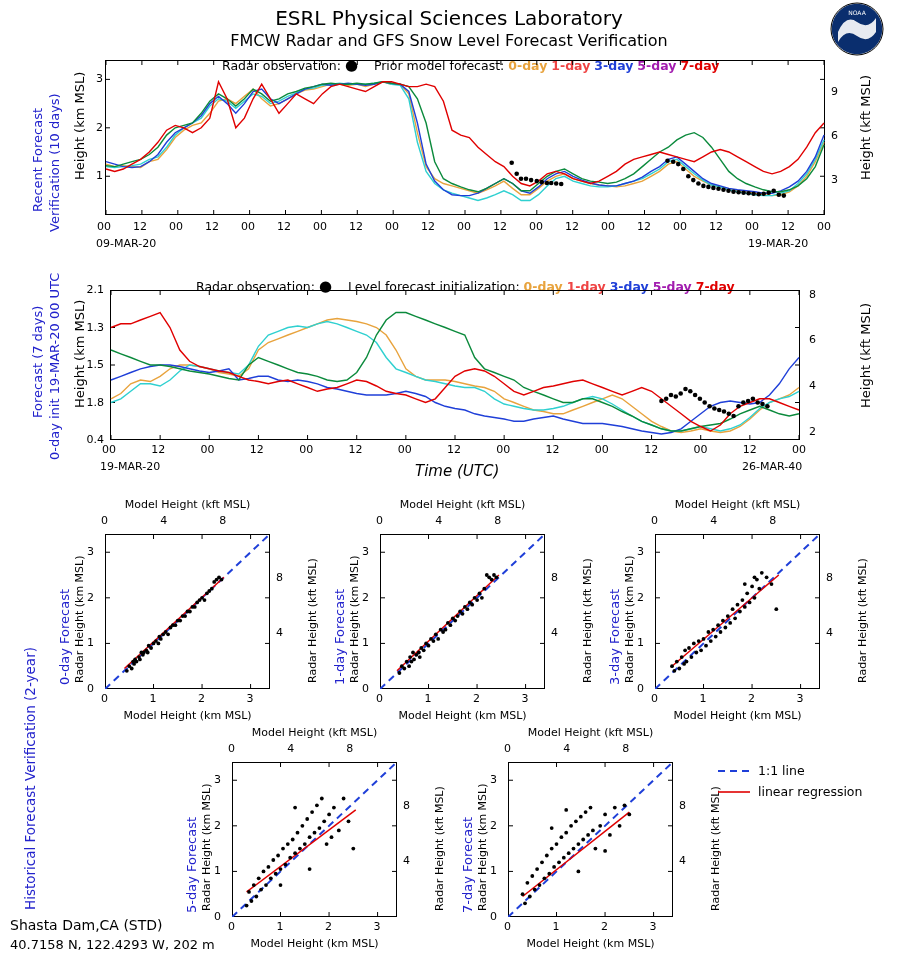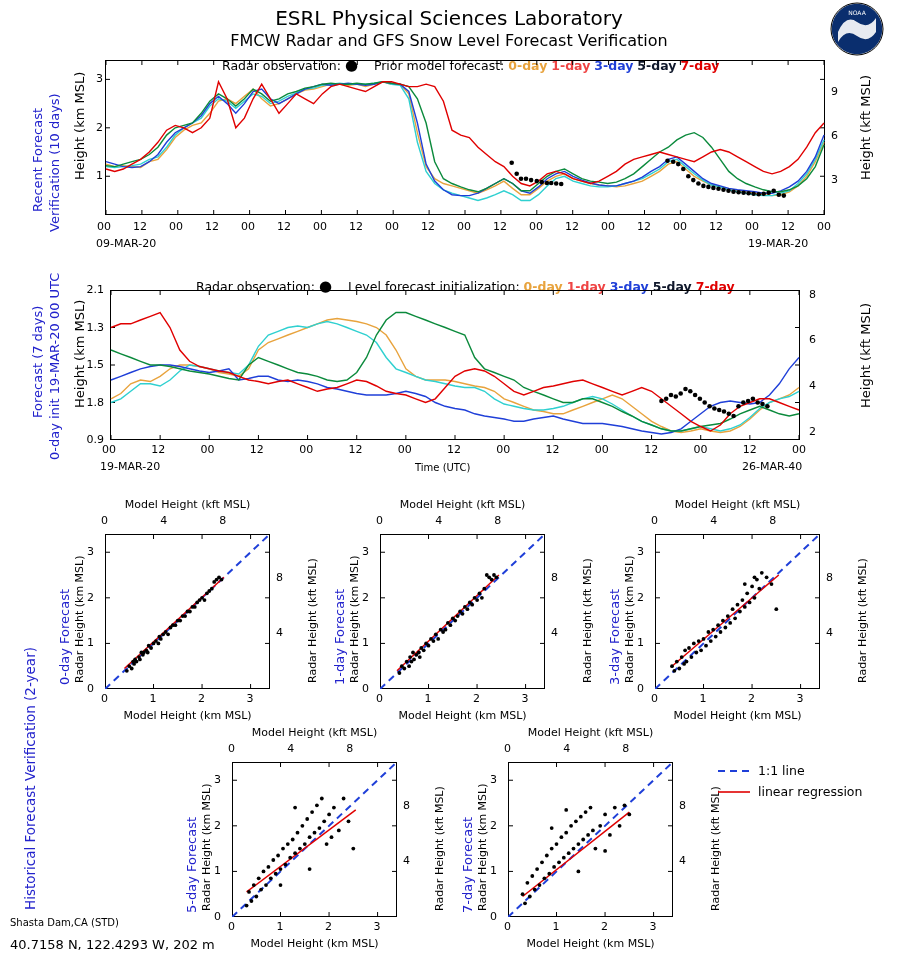--- a/index.html
+++ b/index.html
@@ -12,25 +12,25 @@
   .title1{font-size:20px;text-align:center;width:100%;top:6px;left:0;}
   .title2{font-size:16px;text-align:center;width:100%;top:31px;left:0;}
   .noaa-logo{top:2px;right:14px;width:54px;height:54px;}
   .blue{color:#2222cc;}
   .rot{transform-origin:0 0;white-space:nowrap;}
   .legend-line{font-size:12.5px;}
   .lg-sw{font-weight:bold;}
   .c0{color:#e8a33d;}
   .c1{color:#ef4444;}
   .c3{color:#1f3fd8;}
-  .c5{color:#0f172a;}
+  .c5{color:#a21caf;}
   .c7{color:#e00000;}
-  .axlab{font-size:10px;}
+  .axlab{font-size:15px;font-style:italic;}
   .small{font-size:11px;}
-  .footer1{font-size:10px;}
+  .footer1{font-size:14px;}
   .footer2{font-size:13px;}
   svg{display:block;}
 </style>
 </head>
 <body>
 
 <div class="abs title1">ESRL Physical Sciences Laboratory</div>
 <div class="abs title2">FMCW Radar and GFS Snow Level Forecast Verification</div>
 
 <div class="abs noaa-logo">
@@ -292,21 +292,21 @@
     <span class="abs small" style="position: absolute; left: 484.857px; top: 0px;">00</span>
     <span class="abs small" style="position: absolute; left: 534.143px; top: 0px;">12</span>
     <span class="abs small" style="position: absolute; left: 583.429px; top: 0px;">00</span>
     <span class="abs small" style="position: absolute; left: 632.714px; top: 0px;">12</span>
     <span class="abs small" style="position: absolute; left: 682px; top: 0px;">00</span>
   </div>
 <div class="abs small" style="left:100px;top:460px;">19-MAR-20</div>
 <div class="abs small" style="left:742px;top:460px;">26-MAR-40</div>
 <div class="abs axlab" style="left:415px;top:462px;">Time (UTC)</div>
 <div class="abs small" style="left: 74px; top: 290px; width: 30px; text-align: right; position: absolute; height: 150px;" id="p2-yticks">
-    <span class="small" style="position: absolute; top: 143px; right: 0px;">0.9</span>
+    <span class="small" style="position: absolute; top: 143px; right: 0px;">0.4</span>
     <span class="small" style="position: absolute; top: 105.5px; right: 0px;">1.8</span>
     <span class="small" style="position: absolute; top: 68px; right: 0px;">1.5</span>
     <span class="small" style="position: absolute; top: 30.5px; right: 0px;">1.3</span>
     <span class="small" style="position: absolute; top: -7px; right: 0px;">2.1</span>
   </div>
 <div class="abs small" style="left: 806px; top: 290px; width: 18px; position: absolute; height: 150px;" id="p2-yticks-r">
     <span class="small" style="position: absolute; top: 134.768px; left: 3px;">2</span>
     <span class="small" style="position: absolute; top: 89.0366px; left: 3px;">4</span>
     <span class="small" style="position: absolute; top: 43.3049px; left: 3px;">6</span>
     <span class="small" style="position: absolute; top: -2.42683px; left: 3px;">8</span>

